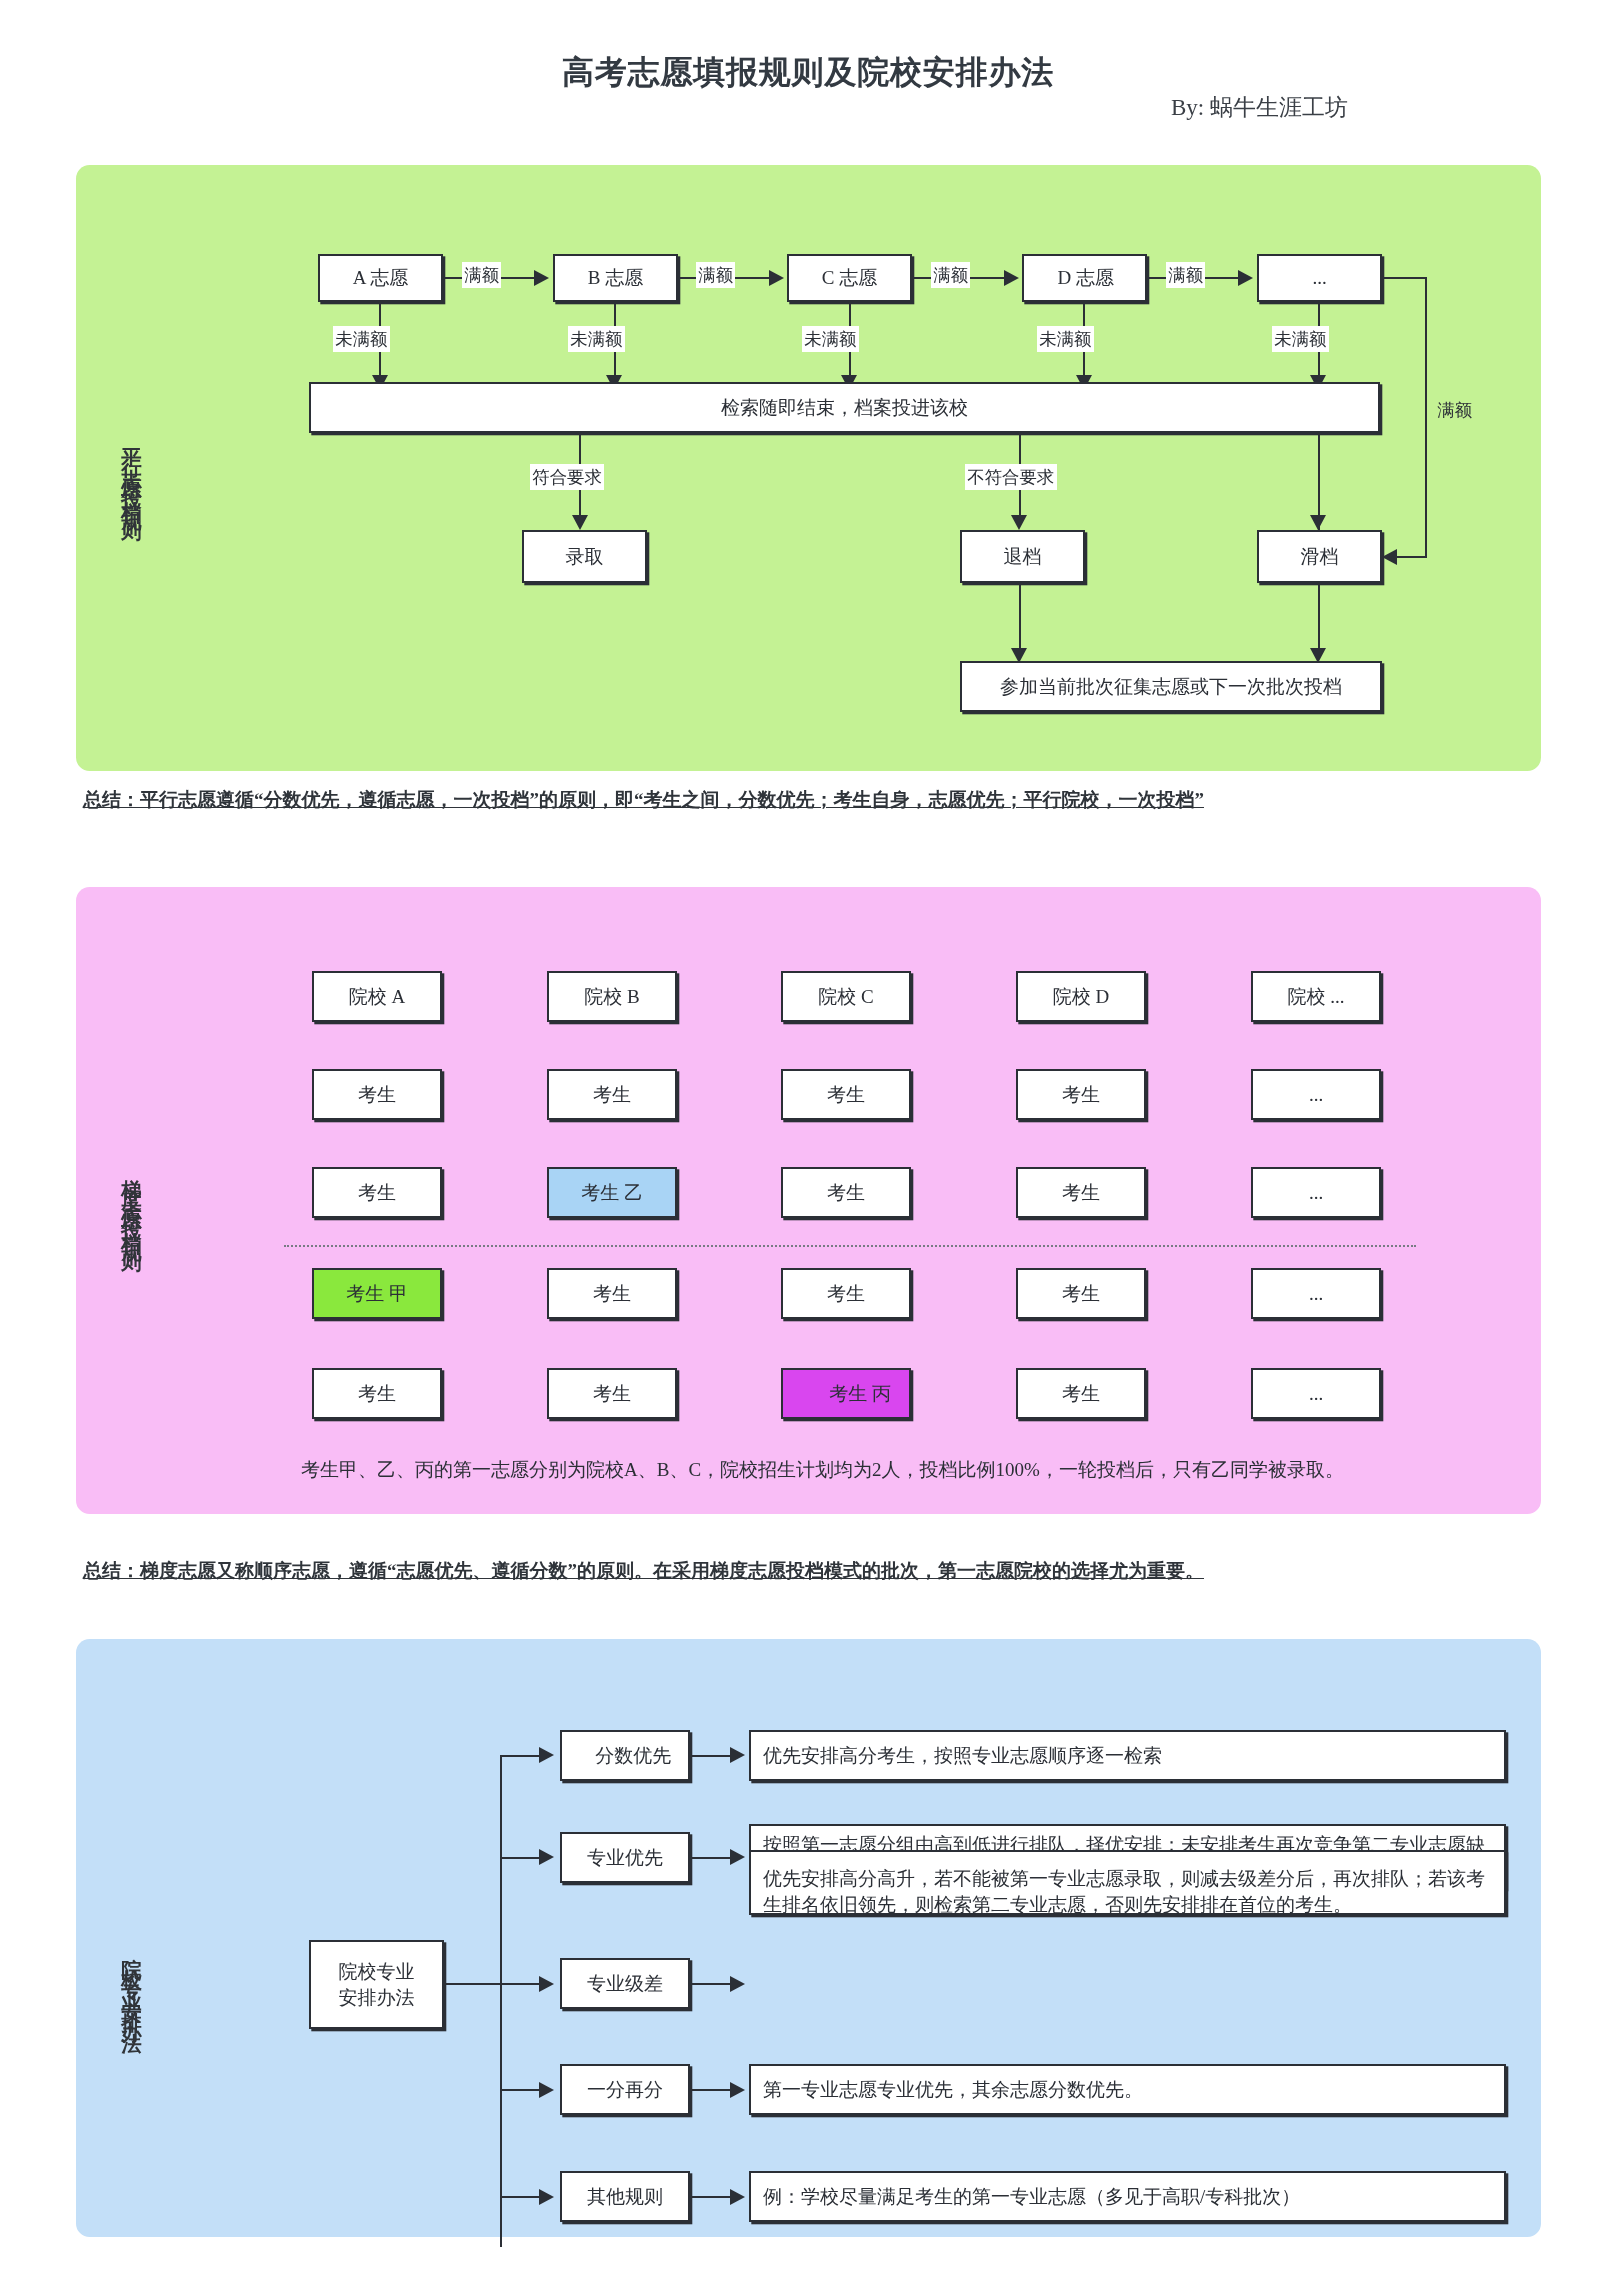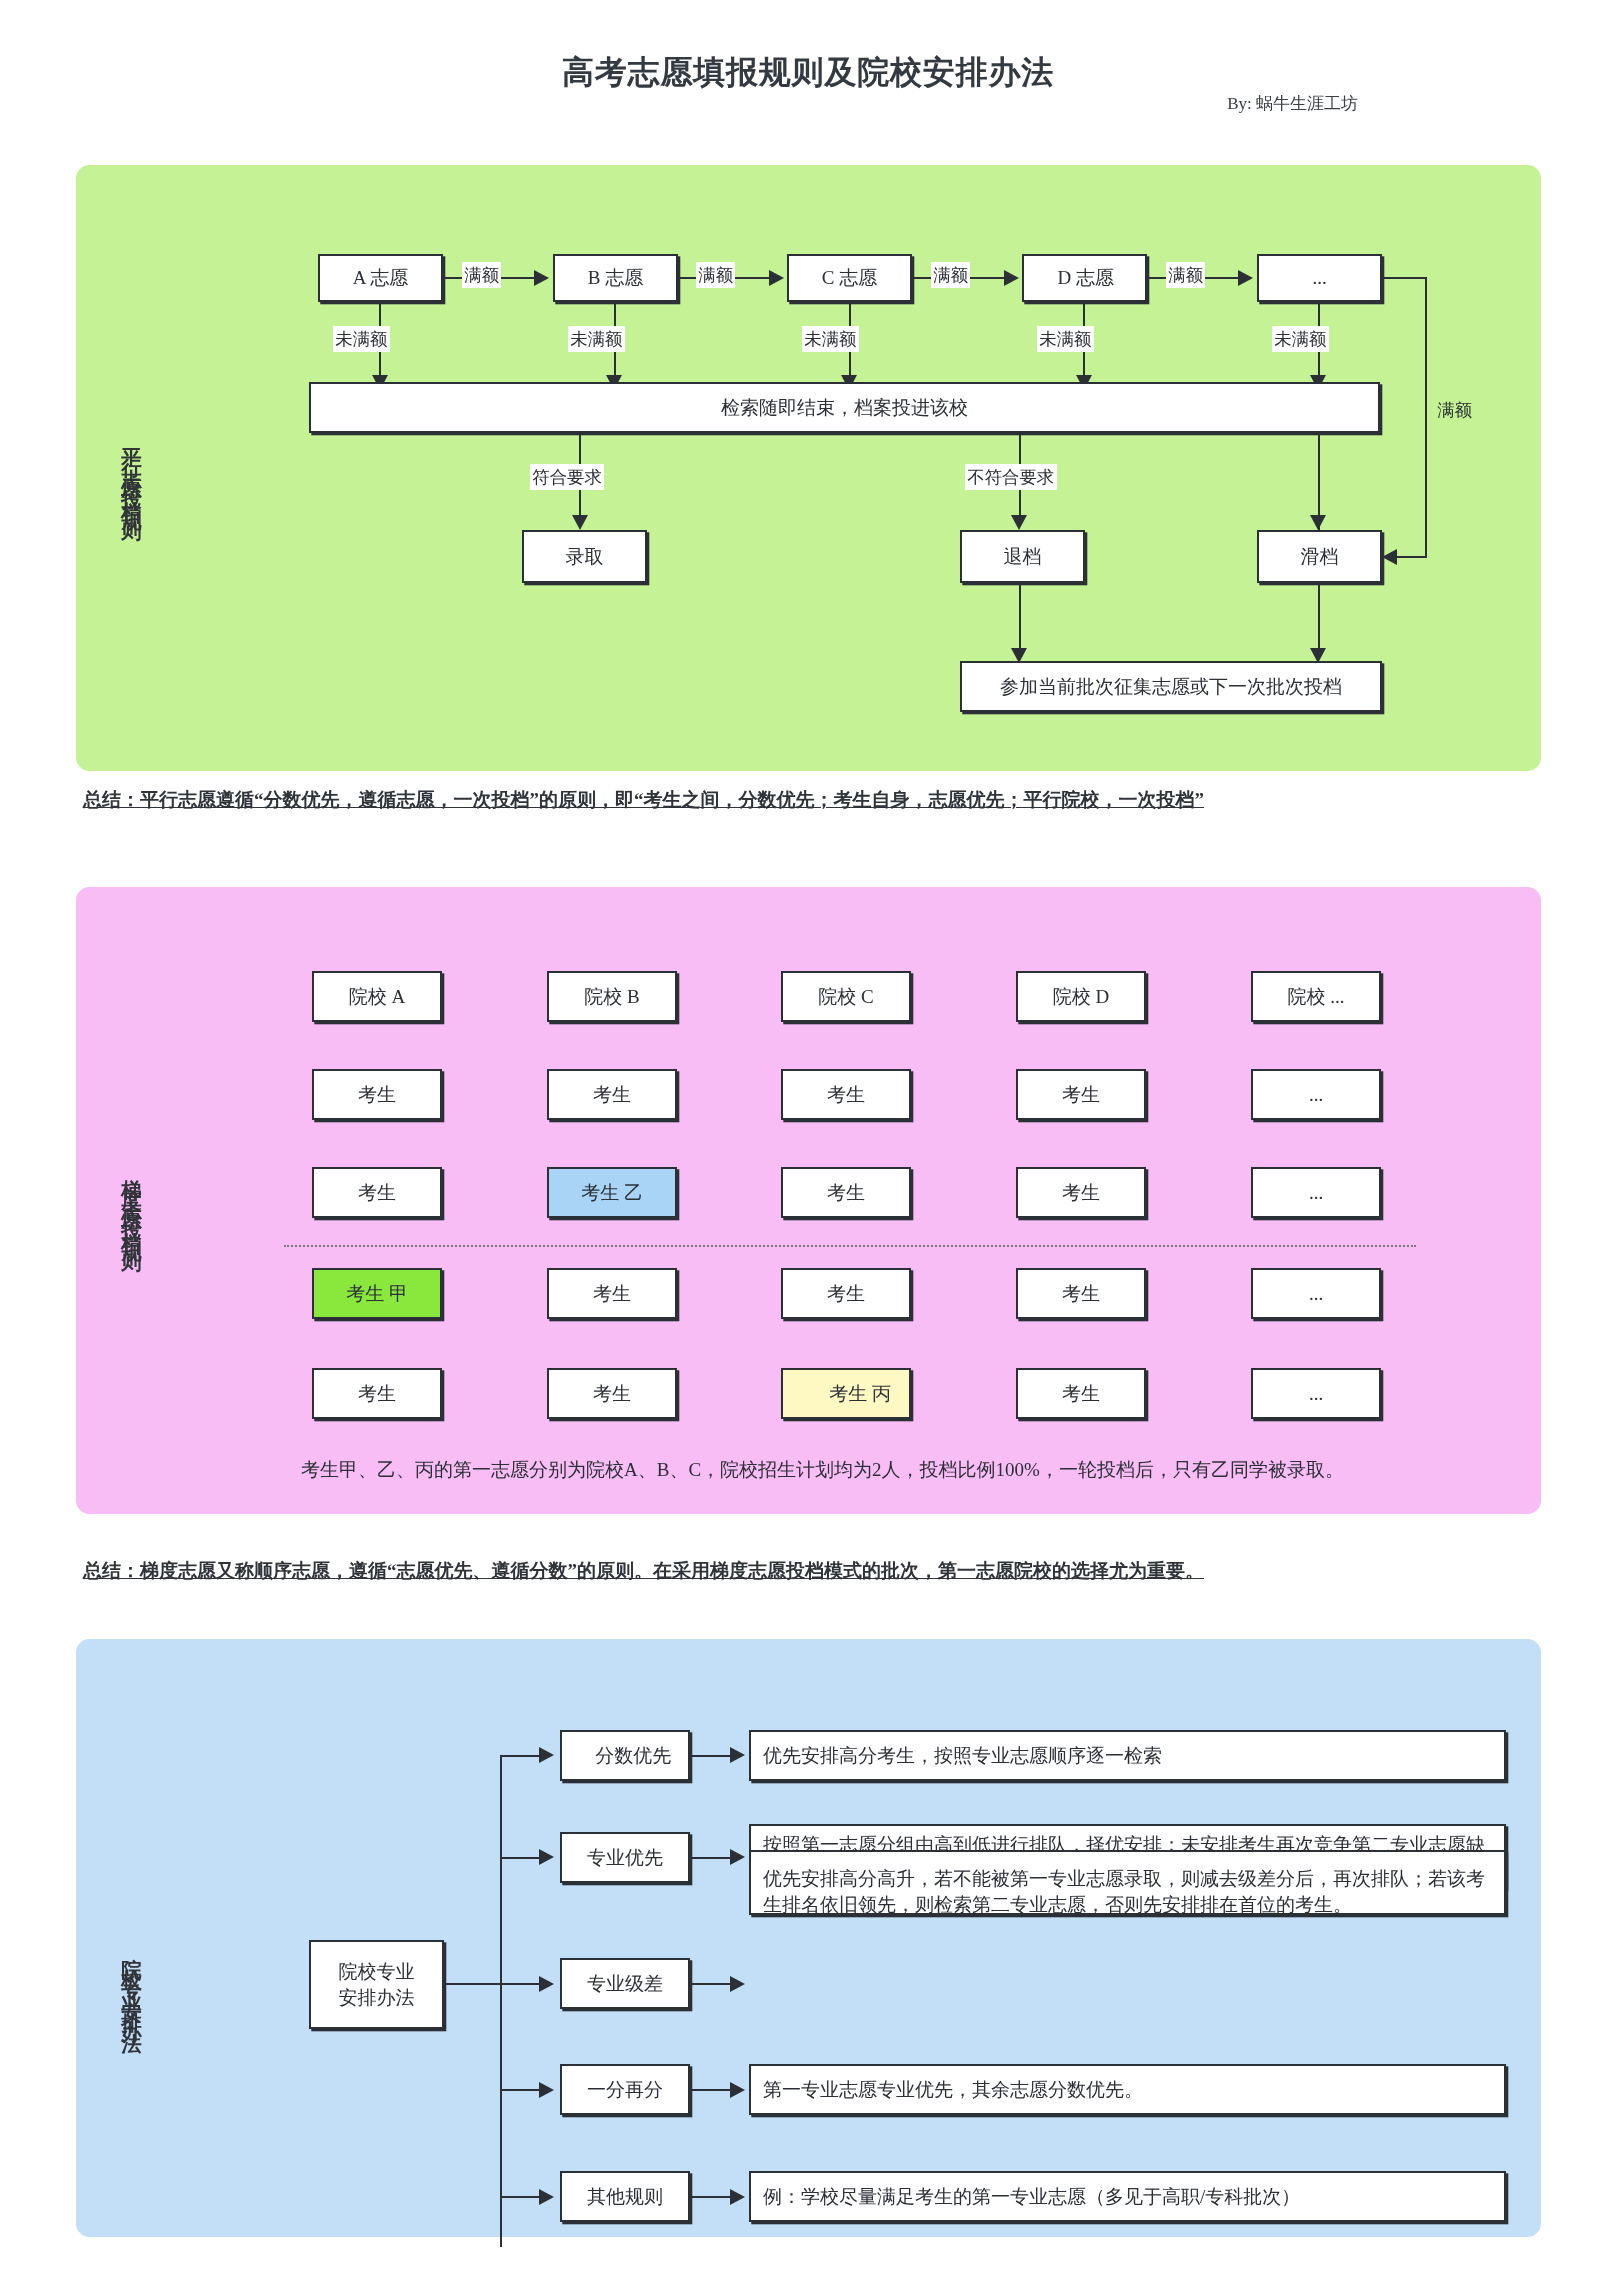--- a/index.html
+++ b/index.html
@@ -13,22 +13,22 @@
   }
   .page{position:relative;width:1616px;height:2273px;font-family:Liberation Serif, serif;}
 
   
   .title{
     position:absolute;left:0;top:51px;width:1616px;
     text-align:center;font-size:32px;font-weight:bold;color:#333a42;
     letter-spacing:0.8px;
   }
   .byline{
-    position:absolute;left:10px;top:92px;width:1348px;
-    text-align:right;font-size:17px;color:#3a3f46;
+    position:absolute;left:0;top:92px;width:1348px;
+    text-align:right;font-size:23px;color:#3a3f46;
   }
 
   
   .panel{position:absolute;border-radius:13.6px;}
   .panel-green{left:76px;top:165px;width:1465px;height:606px;background:#c4f294;}
   .panel-pink{left:76px;top:887px;width:1465px;height:627px;background:#f9bdf6;}
   .panel-blue{left:76px;top:1639px;width:1465px;height:598px;background:#c3dff8;}
 
   .vlabel{
     position:absolute;
@@ -48,21 +48,21 @@
     border:2.3px solid #2b2f36;
     box-shadow:2.3px 2.3px 0 0 #2b2f36;
     display:flex;align-items:center;justify-content:center;
     font-size:19px;color:#2b2f36;
     text-align:center;line-height:1.35;
     padding:3px 7.6px;
   }
   .node.left{justify-content:flex-start;text-align:left;padding-left:12px;}
   .node.hl-blue{background:#a9d4f5;}
   .node.hl-green{background:#8ae83d;}
-  .node.hl-orange{background:#fef9c3;padding-left:36px;}
+  .node.hl-orange{background:#d946ef;padding-left:36px;}
 
   
   .ln{position:absolute;background:#2b2f36;}
   .ln.h{height:2.3px;}
   .ln.v{width:2.3px;}
 
   .arr{position:absolute;width:0;height:0;}
   .arr.down{
     border-left:8.3px solid transparent;border-right:8.3px solid transparent;
     border-top:15px solid #2b2f36;

